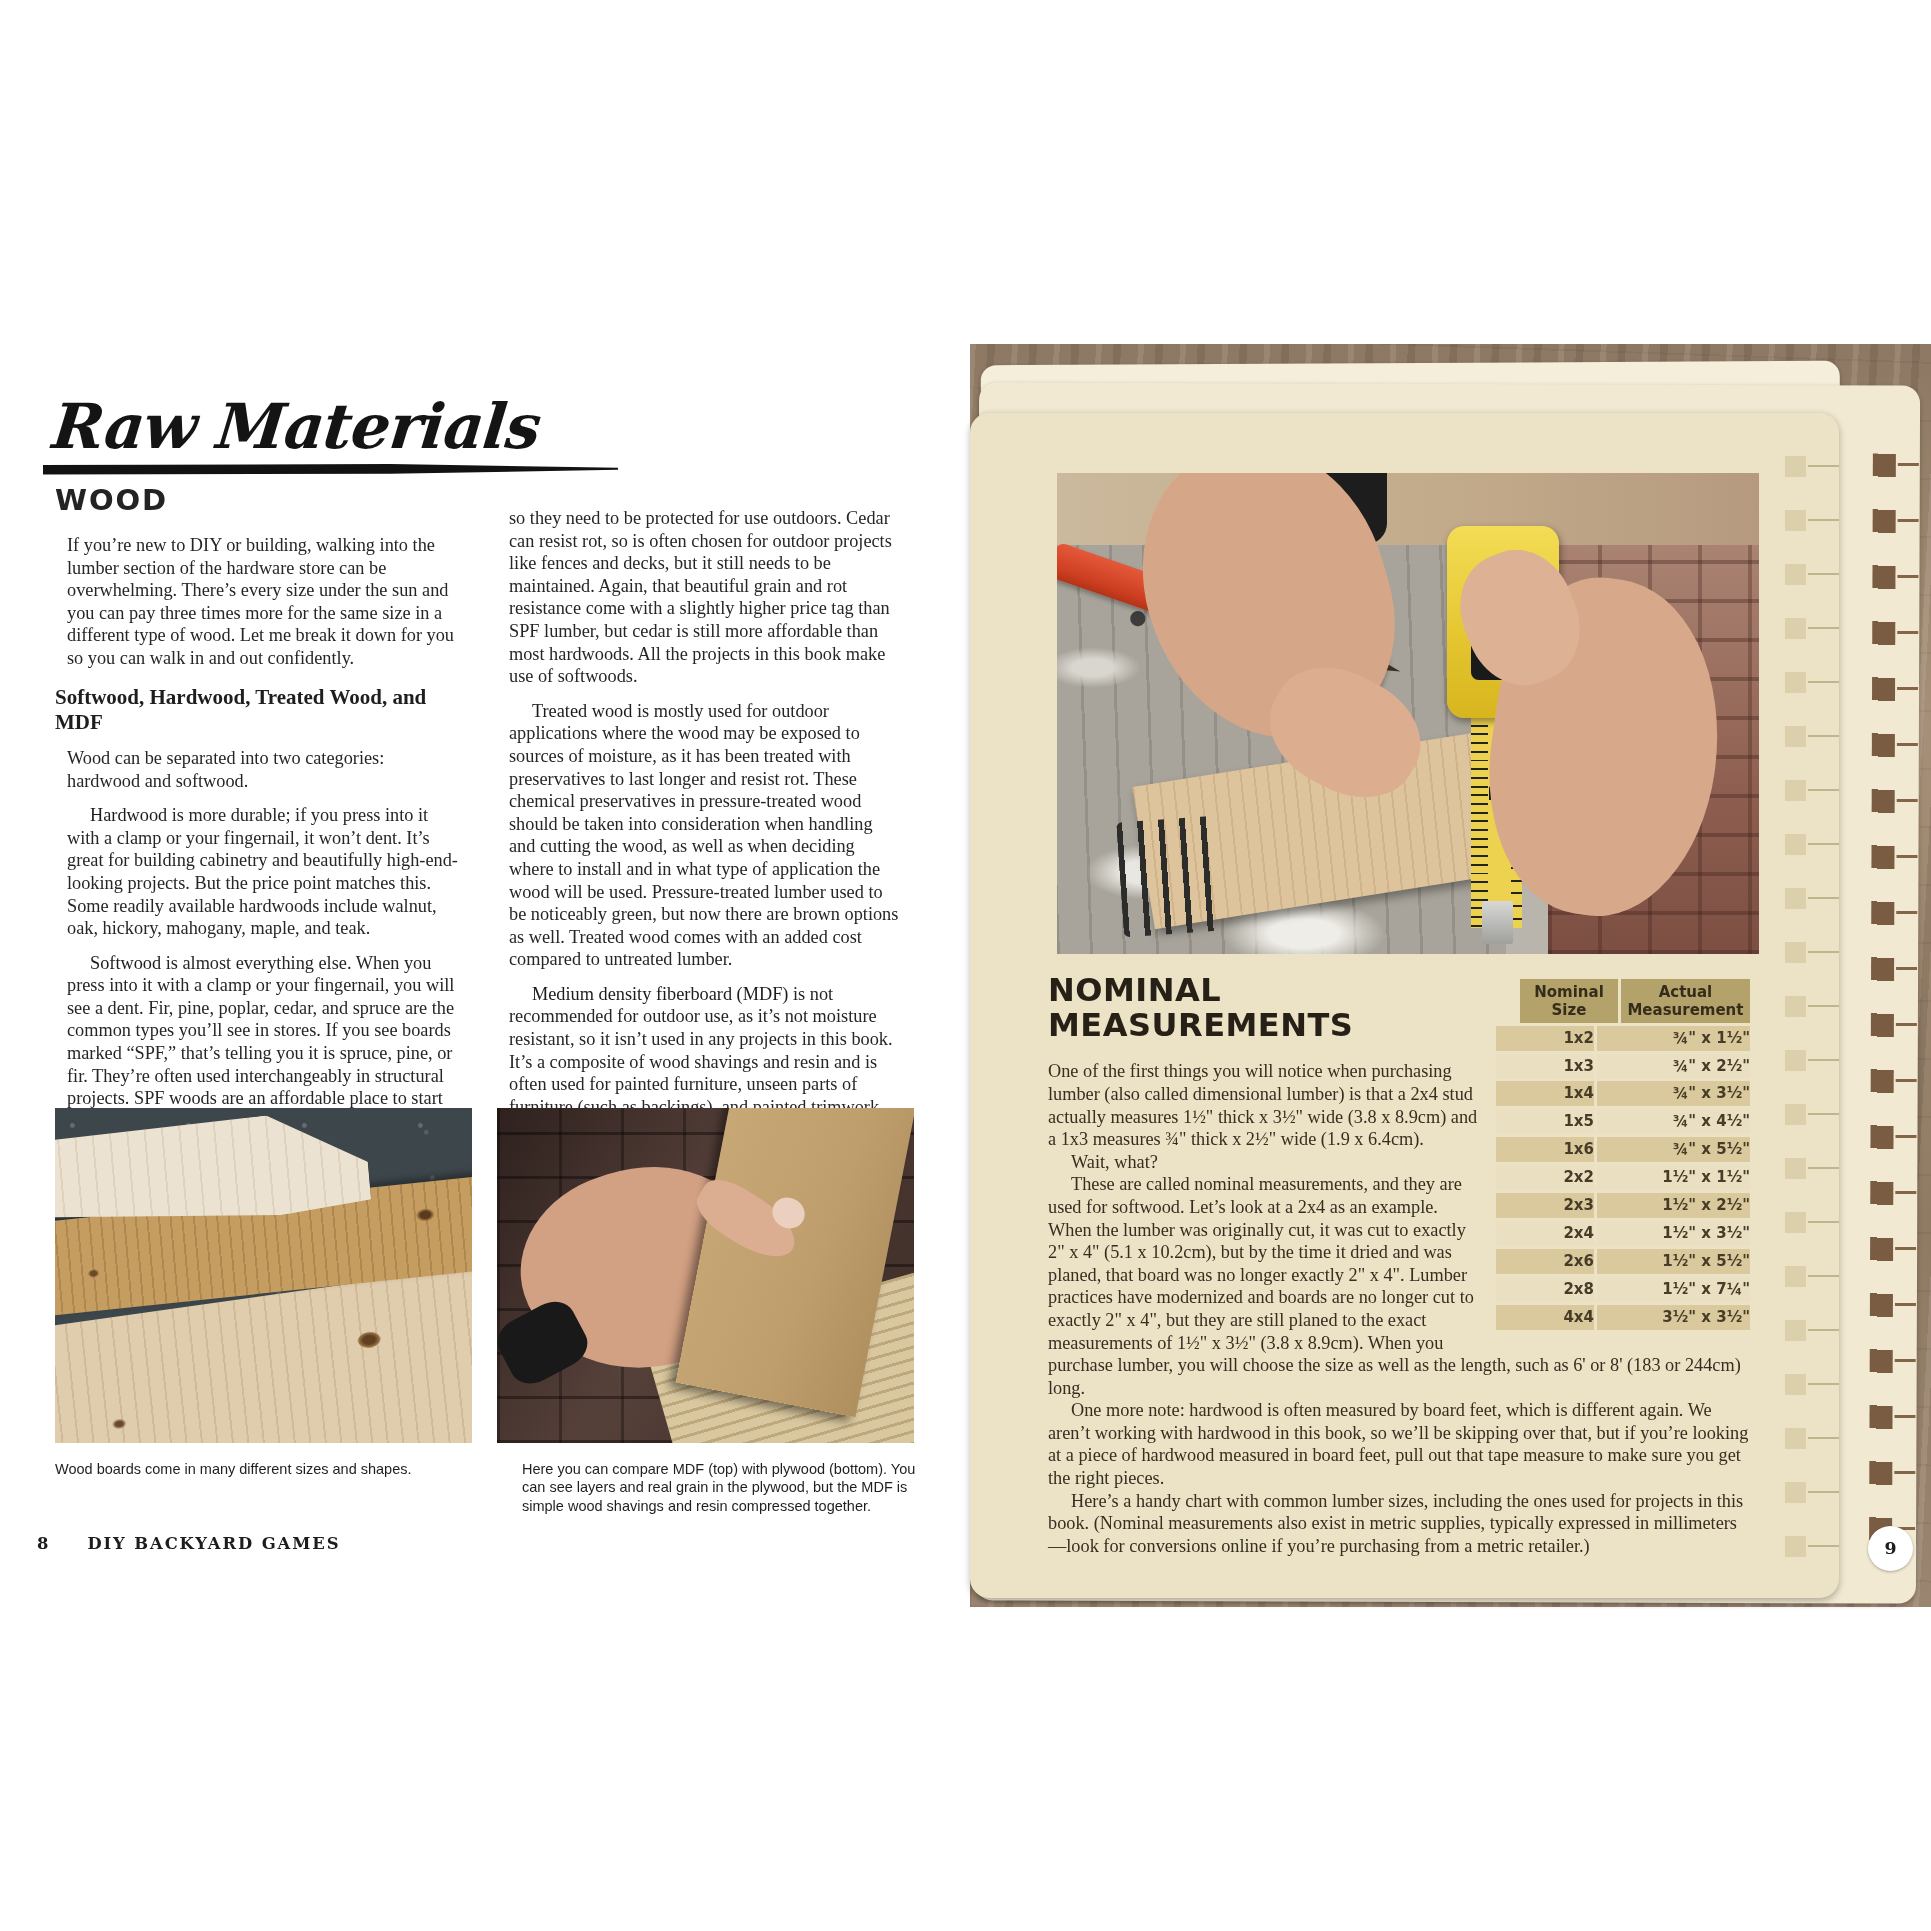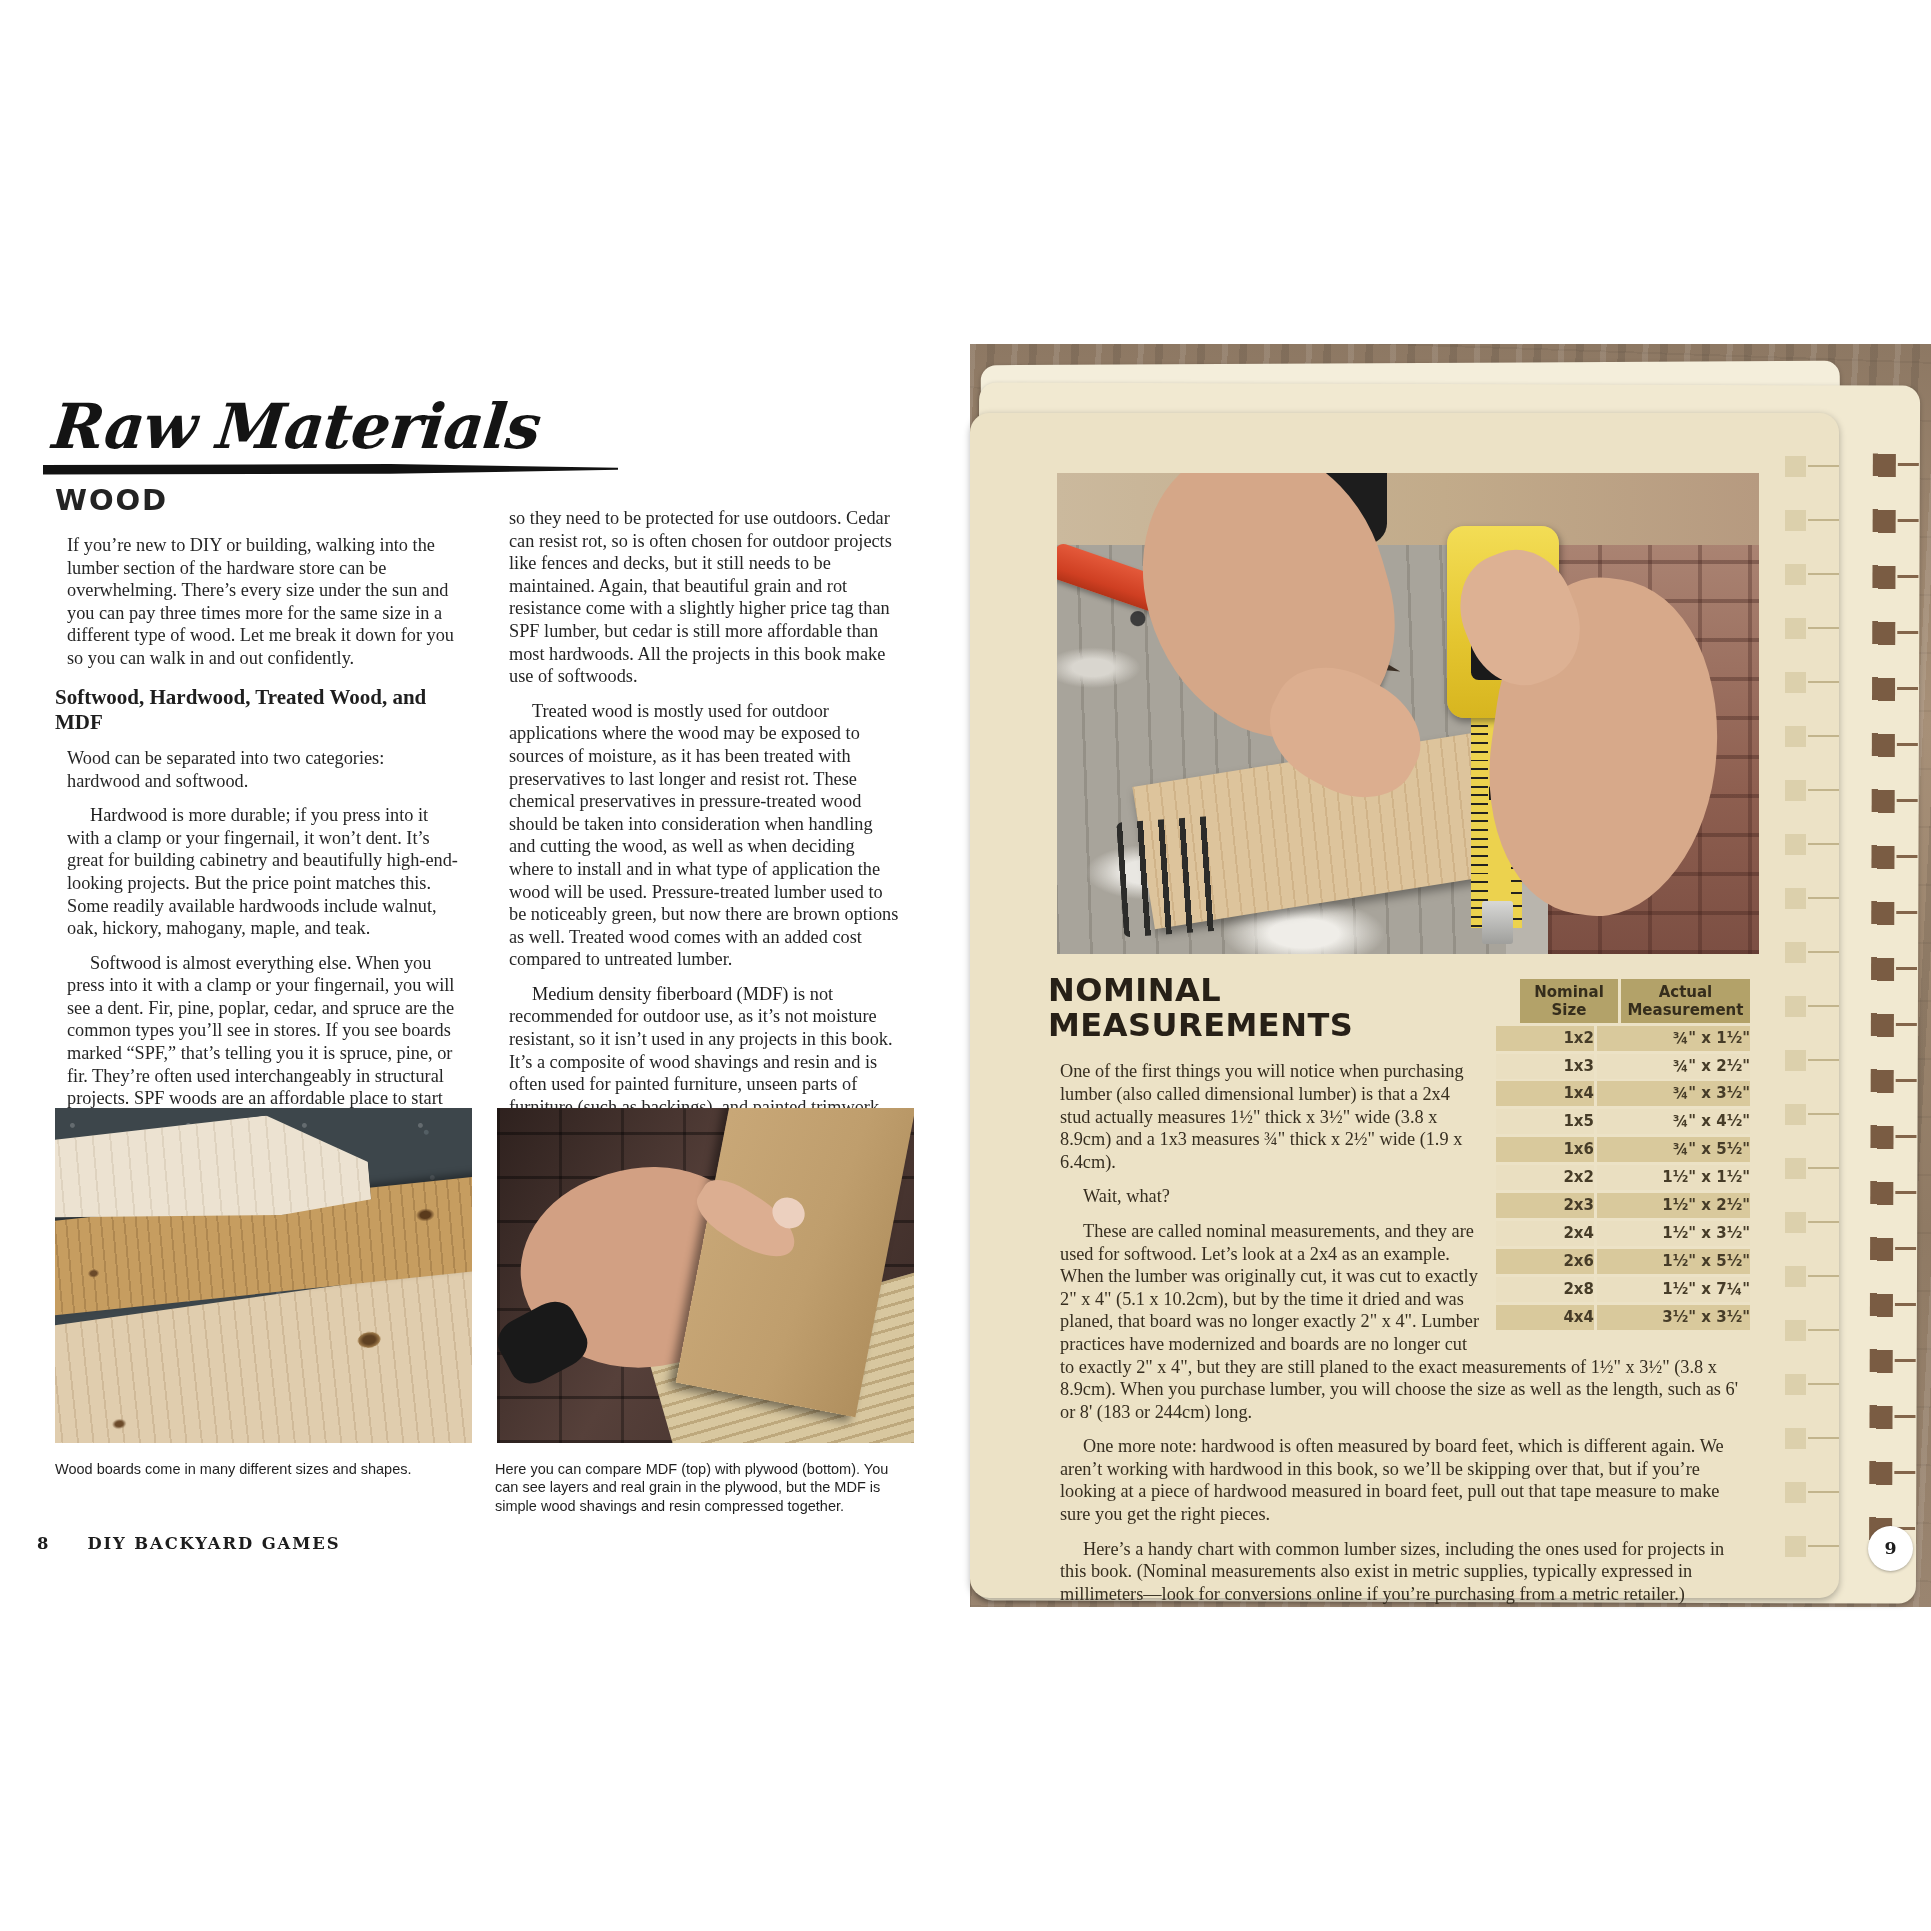--- a/index.html
+++ b/index.html
@@ -68,21 +68,21 @@
   .pw-thumb{position:absolute;left:47%;top:26%;width:26%;height:15%;transform:rotate(32deg);
     background:#dcae91;border-radius:40% 60% 55% 45%;}
   .pw-nail{position:absolute;left:66%;top:27%;width:8%;height:9%;transform:rotate(32deg);
     background:#ecd0bf;border-radius:50%;}
   .pw-watch{position:absolute;left:1%;top:60%;width:20%;height:20%;transform:rotate(-28deg);
     background:#191919;border-radius:30%;}
 
   .caption{position:absolute;top:1460px;margin:0;width:417px;
     font:14.5px/18.3px "Liberation Sans", sans-serif;color:#1f1f1f;}
   .caption1{left:55px;}
-  .caption2{left:495px;}
+  .caption2{left:522px;}
   .lp-footer{position:absolute;top:1534px;left:37px;
     font:700 16.4px "DejaVu Serif", serif;color:#1d1d1d;}
   .lp-footer .booktitle{margin-left:39px;letter-spacing:1.9px;}
 
   
   .wood-bg{position:absolute;left:970px;top:344px;width:961px;height:1263px;
     background-color:#9a8570;
     background-image:
       repeating-linear-gradient(93deg, rgba(255,255,255,.10) 0 5.8px, transparent 5.8px 17.4px, rgba(0,0,0,.09) 17.4px 25px, transparent 25px 42px),
       repeating-linear-gradient(2deg, rgba(0,0,0,.05) 0 1.9px, transparent 1.9px 58px),
@@ -161,21 +161,21 @@
     background:#ddb193;border-radius:45%;}
   .ph-metal{position:absolute;left:9%;top:72%;width:14%;height:24%;transform:rotate(-4deg);
     background:linear-gradient(180deg,#7c7c78,#55544f);border-radius:5.8px;
     background-image:repeating-linear-gradient(90deg, #2c2c2a 0 5.8px, transparent 5.8px 21px);}
 
   
   .nm-text{position:absolute;left:1048px;top:973px;width:702px;color:#362e20;
     font:18.3px/22.6px "Liberation Serif", serif;}
   .nm-heading{margin:0 0 17.4px 0;font:700 32px/35px "DejaVu Sans", sans-serif;
     letter-spacing:0.5px;color:#272017;}
-  .nm-text p{margin:12px;}
+  .nm-text p{margin:0;}
   .nm-text .indent{text-indent:23px;}
   .nm-text .it{}
 
   .nm-table{float:right;width:254px;margin:5.8px 0 17.4px 13.5px;
     font-family:"DejaVu Sans", sans-serif;}
   .nm-thead{display:flex;gap:2.9px;padding-left:24px;}
   .nm-th{background:#b3a269;color:#352d1c;font:700 15px/18.3px "DejaVu Sans", sans-serif;
     text-align:center;height:44px;display:flex;align-items:center;justify-content:center;}
   .nm-th.c1{width:98px;}
   .nm-th.c2{flex:1;}

